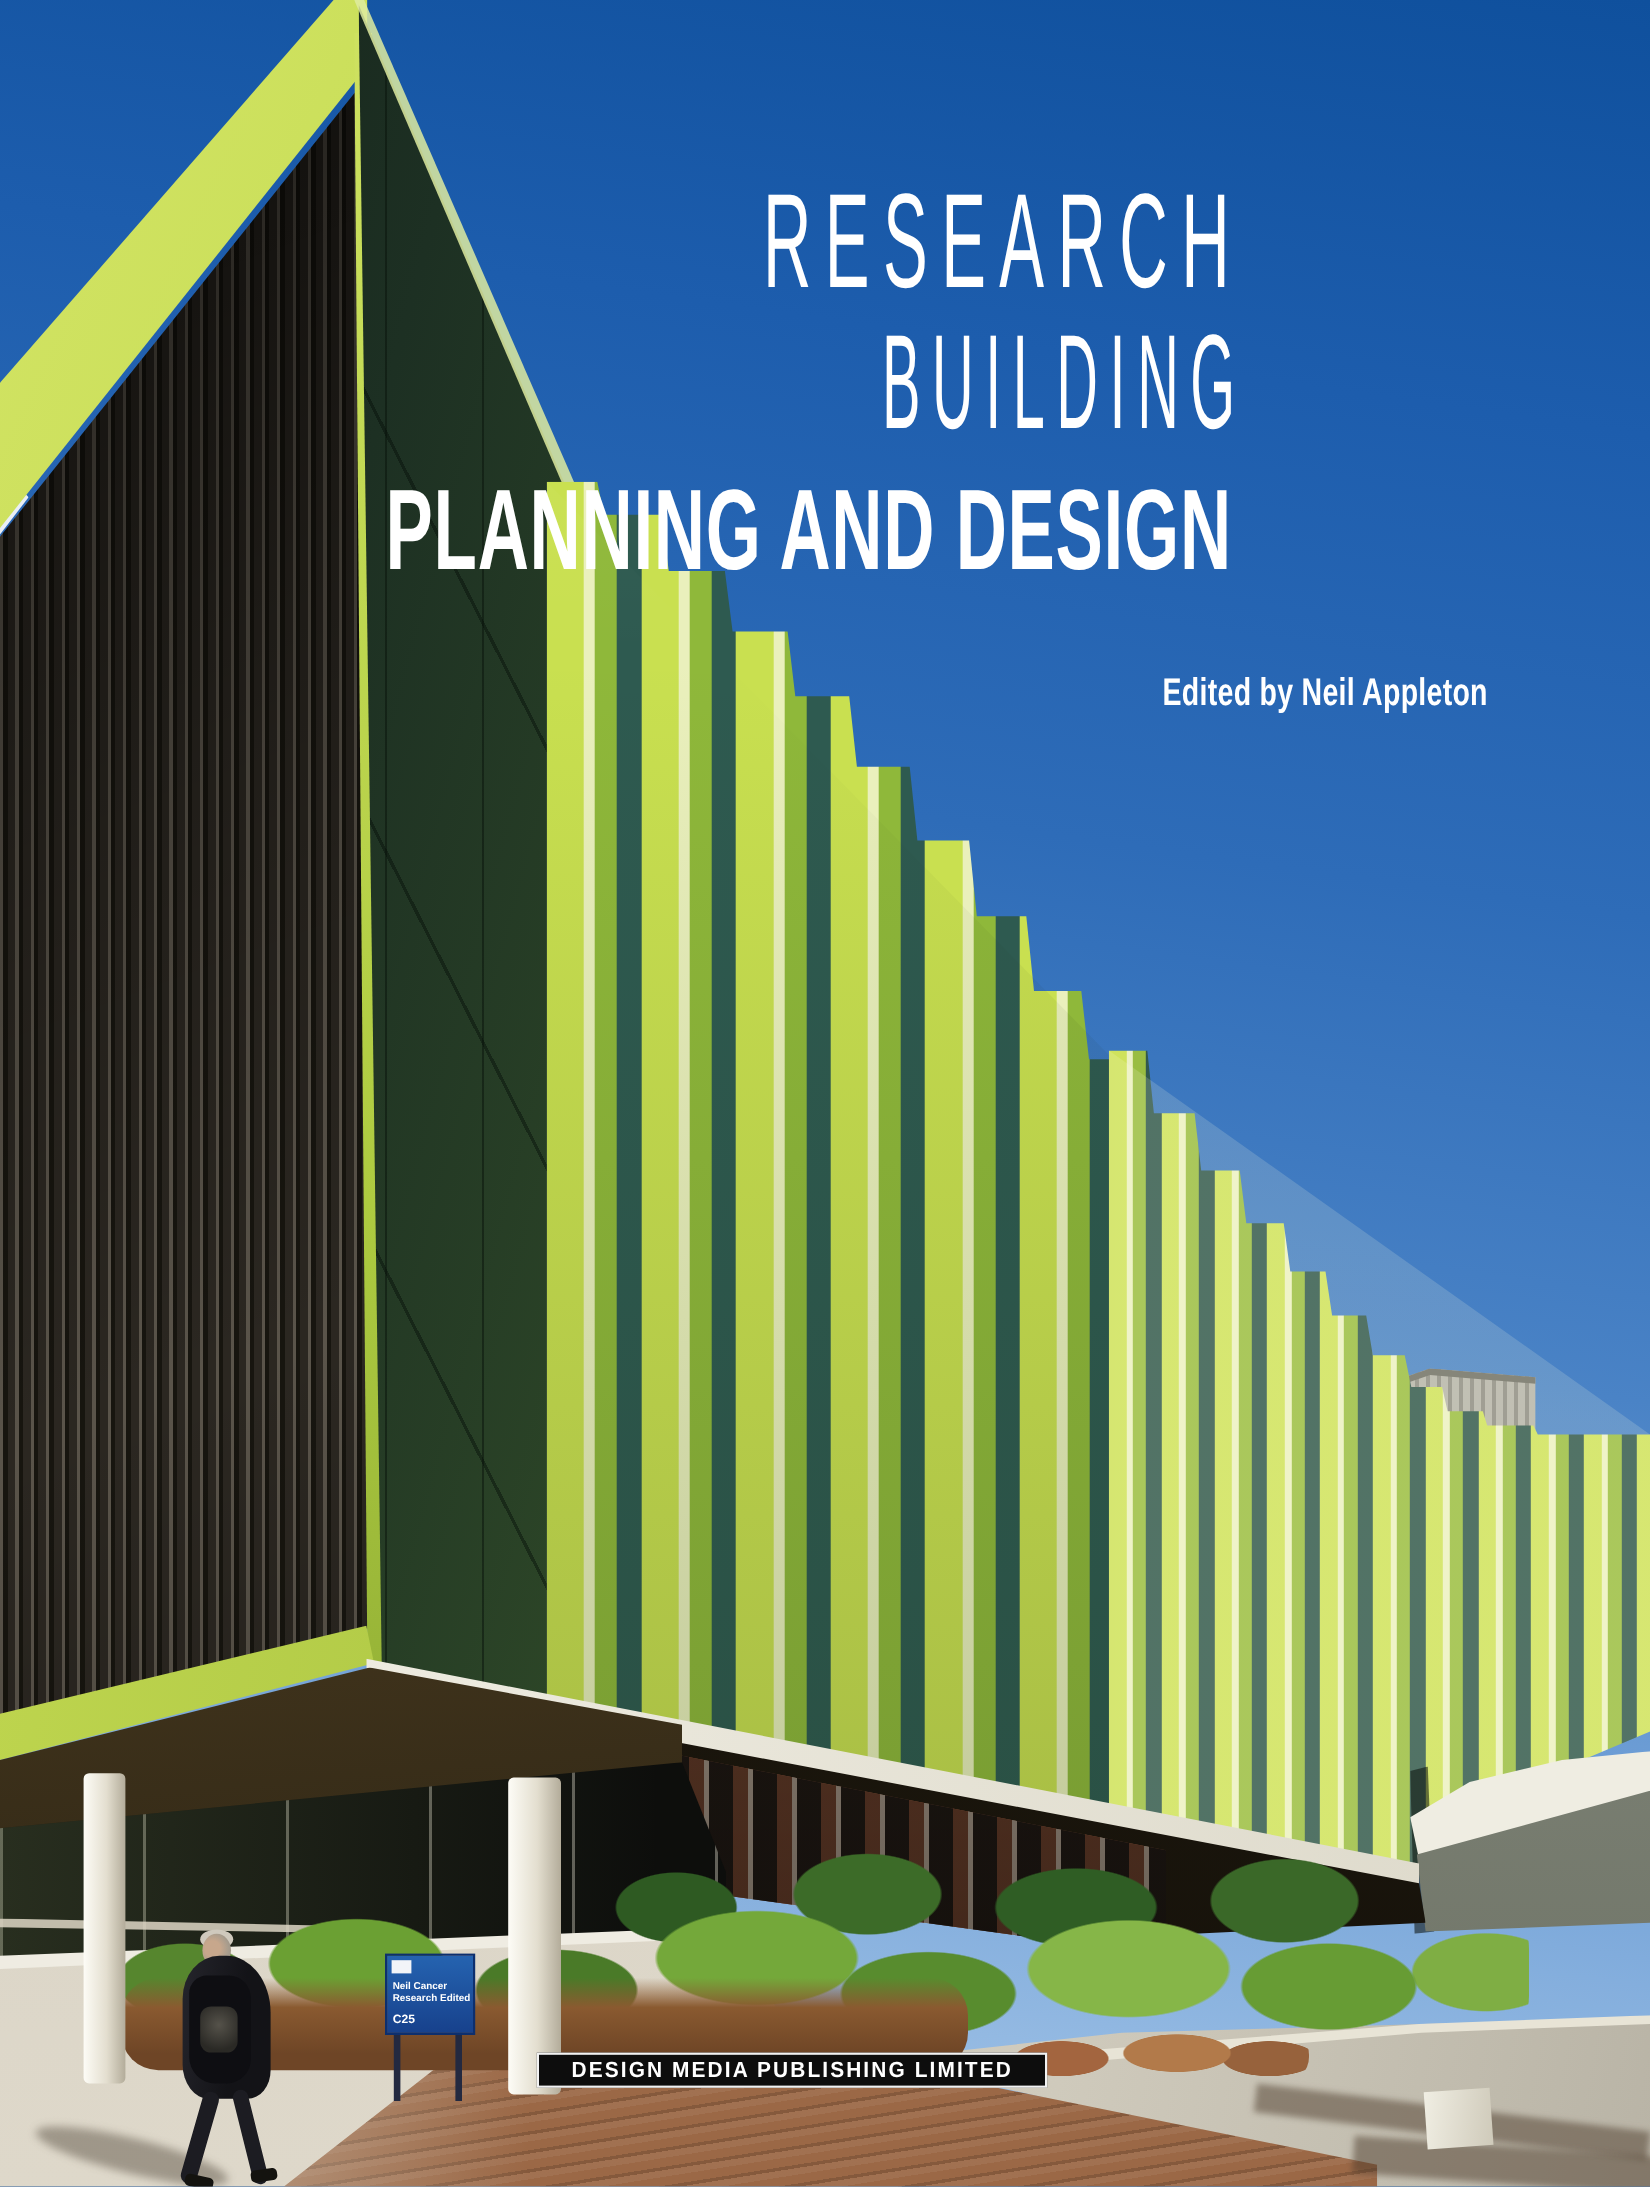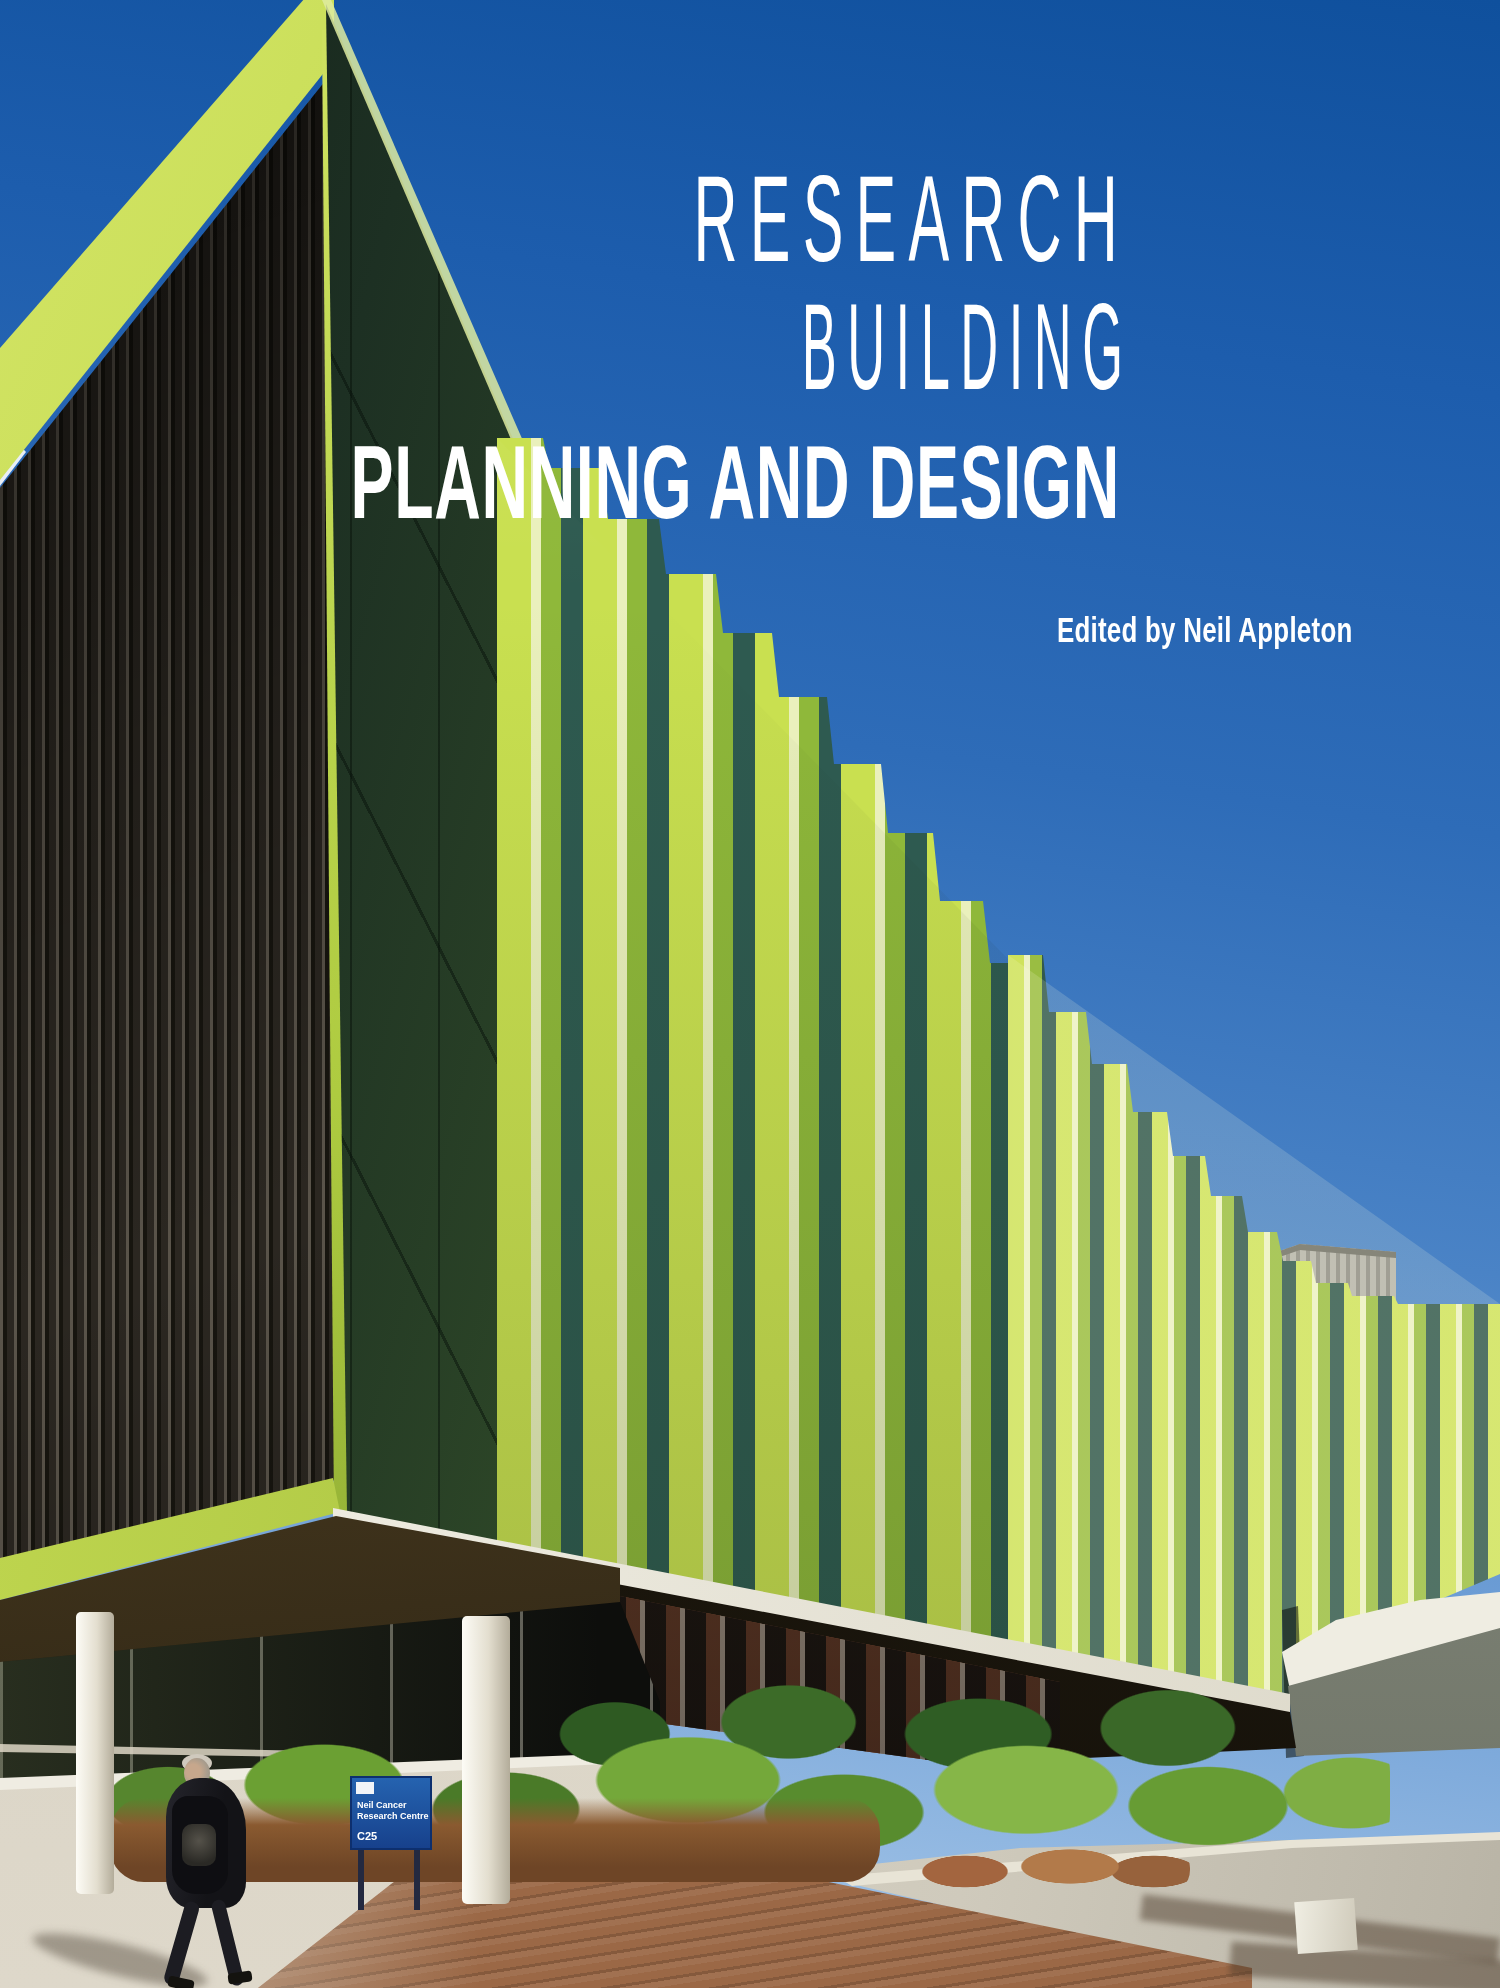--- a/index.html
+++ b/index.html
@@ -226,21 +226,21 @@
 
   <div class="abs column" id="column-left"></div>
   <div class="abs column" id="column-right"></div>
 
   <div class="abs" id="sign">
     <div class="abs sign-post" id="sign-post-left"></div>
     <div class="abs sign-post" id="sign-post-right"></div>
     <div class="abs" id="sign-board">
       <div class="abs" id="sign-logo"></div>
       <div class="abs sign-text" id="sign-line1">Neil Cancer</div>
-      <div class="abs sign-text" id="sign-line2">Research Centre</div>
+      <div class="abs sign-text" id="sign-line2">Research Edited</div>
       <div class="abs sign-text" id="sign-code">C25</div>
     </div>
   </div>
 
   <div class="abs" id="person-shadow"></div>
   <div class="abs" id="person">
     <div class="abs" id="person-hair"></div>
     <div class="abs" id="person-head"></div>
     <div class="abs" id="person-torso"></div>
     <div class="abs" id="person-backpack"></div>
@@ -249,14 +249,17 @@
     <div class="abs leg" id="person-leg-right"></div>
     <div class="abs shoe" id="person-shoe-left"></div>
     <div class="abs shoe" id="person-shoe-right"></div>
   </div>
 
   <div class="abs title-line" id="title-line1">RESEARCH</div>
   <div class="abs title-line" id="title-line2">BUILDING</div>
   <div class="abs title-line" id="subtitle">PLANNING AND DESIGN</div>
   <div class="abs title-line" id="edited-by">Edited by Neil Appleton</div>
 
+  <div class="abs" id="publisher-bar">
+    <span id="publisher-text">DESIGN MEDIA PUBLISHING LIMITED</span>
+  </div>
 
 </div>
 
 </body></html>

